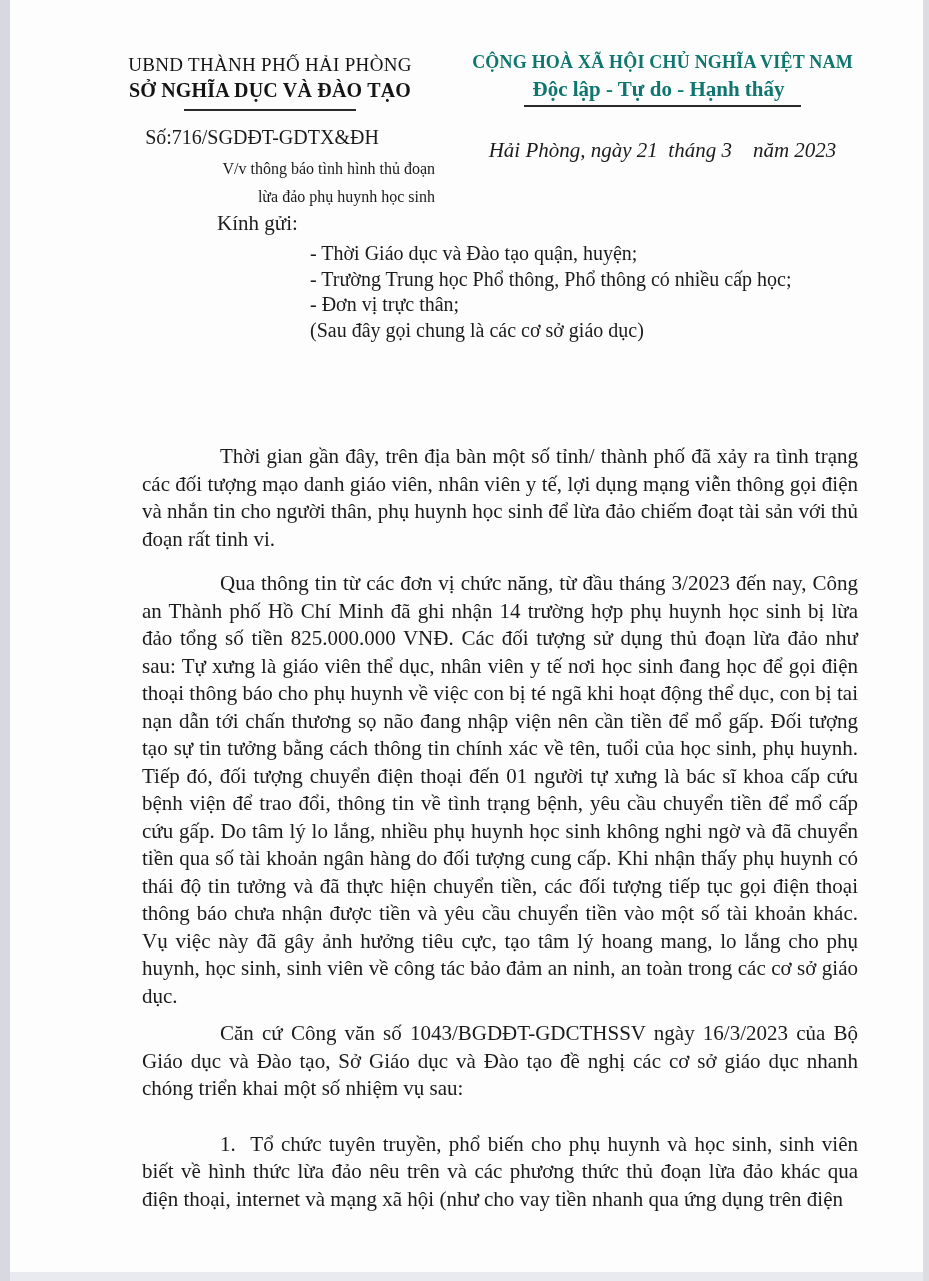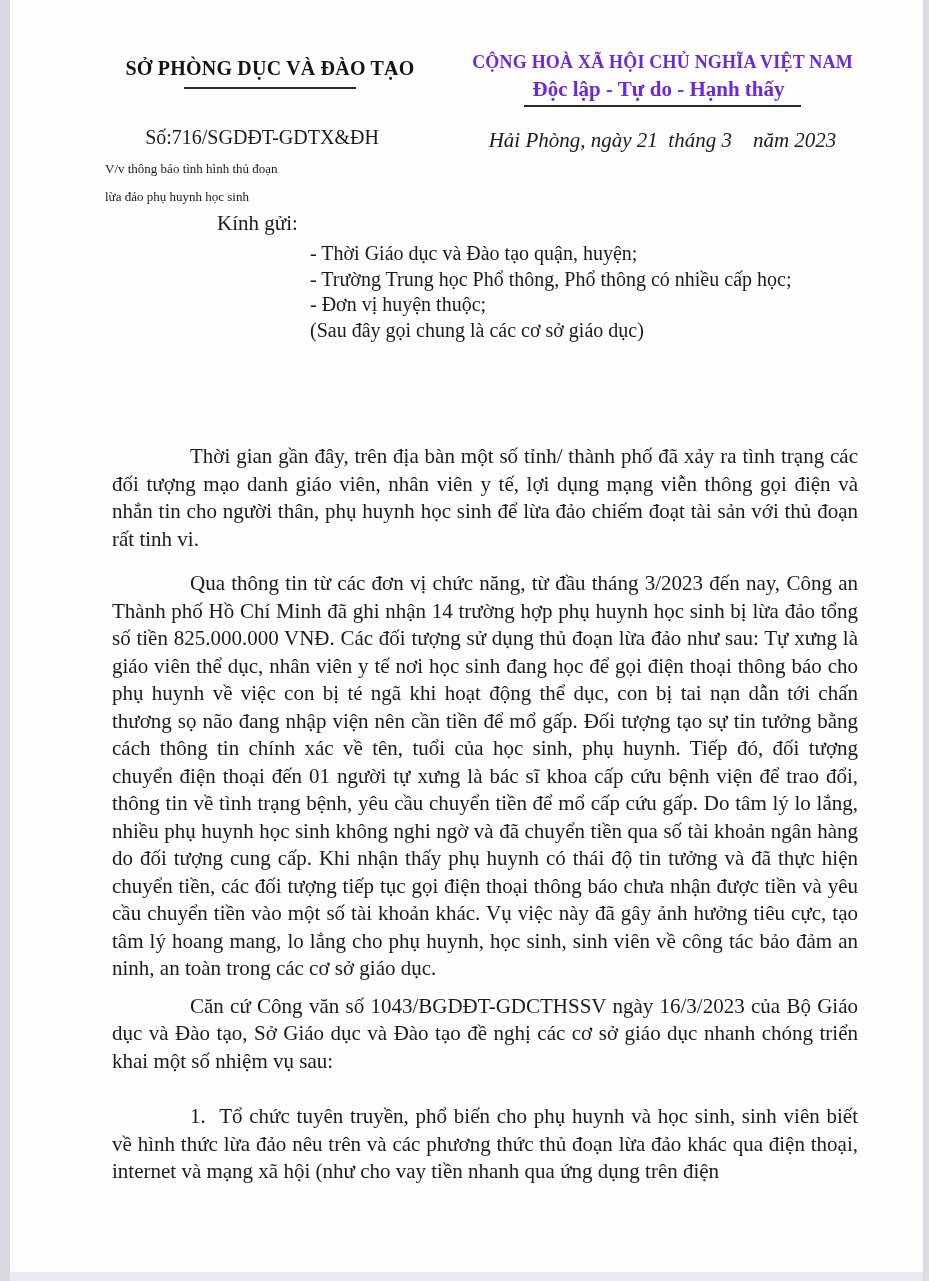--- a/index.html
+++ b/index.html
@@ -31,67 +31,68 @@
     text-align: center; color: #141414;
   }
   .org-line1 { font-size: 19px; letter-spacing: 0.3px; }
   .org-line2 { font-size: 20px; font-weight: bold; margin-top: 3px; letter-spacing: 0.2px; }
   .org-underline {
     width: 172px; height: 0; border-top: 2px solid #2a2a2a;
     margin: 7px auto 0 auto;
   }
   .header-right {
     position: absolute; left: 440px; top: 52px; width: 445px;
-    text-align: center; color: #6d28d9;
+    text-align: center; color: #0f766e;
   }
   .national-line { font-size: 18px; font-weight: bold; white-space: nowrap; letter-spacing: 0.2px; }
   .motto-line {
     display: inline-block; font-size: 21px; font-weight: bold;
     border-bottom: 2px solid #2a2a2a; padding: 0 16px 3px 8px;
     margin-top: 4px; white-space: nowrap;
   }
   .doc-number {
     position: absolute; left: 118px; top: 126px; width: 288px;
     display: flex; justify-content: center;
     font-size: 20px; white-space: nowrap;
   }
   .subject {
     position: absolute; left: 105px; top: 155px; width: 330px;
-    text-align: left; font-size: 13px; line-height: 28px;
+    text-align: right; font-size: 16px; line-height: 28px;
   }
   .date-line {
-    position: absolute; left: 440px; top: 128px; width: 445px;
+    position: absolute; left: 440px; top: 138px; width: 445px;
     text-align: center; font-style: italic; font-size: 21px; white-space: nowrap;
   }
   .salutation {
     position: absolute; left: 217px; top: 211px; font-size: 21px;
   }
   .recipients {
     position: absolute; left: 310px; top: 241px; width: 585px;
     font-size: 20px; line-height: 25.5px;
   }
   .body-text {
     position: absolute; left: 112px; top: 443px; width: 746px;
     font-size: 21px; line-height: 27.5px; text-align: justify;
   }
-  .para { text-indent: 78px; }
+  .para { text-indent: 78px; margin-left: 30px; }
   .para-1 { margin-bottom: 17px; }
   .para-2 { margin-bottom: 10px; }
   .para-3 { margin-bottom: 28px; }
 </style>
 </head>
 <body>
 
 <div class="page">
   <div class="edge-left"></div>
   <div class="edge-right"></div>
   <div class="edge-bottom"></div>
 
   <div class="header-left">
-    <div class="org-line2">SỞ PHÒNG DỤC VÀ ĐÀO TẠO</div>
+    <div class="org-line1">UBND THÀNH PHỐ HẢI PHÒNG</div>
+    <div class="org-line2">SỞ NGHĨA DỤC VÀ ĐÀO TẠO</div>
     <div class="org-underline"></div>
   </div>
 
   <div class="header-right">
     <div class="national-line">CỘNG HOÀ XÃ HỘI CHỦ NGHĨA VIỆT NAM</div>
     <div>
       <span class="motto-line">Độc lập - Tự do - Hạnh thấy</span>
     </div>
   </div>
 
@@ -105,21 +106,21 @@
     <div>lừa đảo phụ huynh học sinh</div>
   </div>
 
   <div class="date-line">Hải Phòng, ngày 21 &nbsp;tháng 3 &nbsp;&nbsp;&nbsp;năm 2023</div>
 
   <div class="salutation">Kính gửi:</div>
 
   <div class="recipients">
     <div>- Thời Giáo dục và Đào tạo quận, huyện;</div>
     <div>- Trường Trung học Phổ thông, Phổ thông có nhiều cấp học;</div>
-    <div>- Đơn vị huyện thuộc;</div>
+    <div>- Đơn vị trực thân;</div>
     <div>(Sau đây gọi chung là các cơ sở giáo dục)</div>
   </div>
 
   <div class="body-text">
     <p class="para para-1">Thời gian gần đây, trên địa bàn một số tỉnh/ thành phố đã xảy ra tình trạng các đối tượng mạo danh giáo viên, nhân viên y tế, lợi dụng mạng viễn thông gọi điện và nhắn tin cho người thân, phụ huynh học sinh để lừa đảo chiếm đoạt tài sản với thủ đoạn rất tinh vi.</p>
     <p class="para para-2">Qua thông tin từ các đơn vị chức năng, từ đầu tháng 3/2023 đến nay, Công an Thành phố Hồ Chí Minh đã ghi nhận 14 trường hợp phụ huynh học sinh bị lừa đảo tổng số tiền 825.000.000 VNĐ. Các đối tượng sử dụng thủ đoạn lừa đảo như sau: Tự xưng là giáo viên thể dục, nhân viên y tế nơi học sinh đang học để gọi điện thoại thông báo cho phụ huynh về việc con bị té ngã khi hoạt động thể dục, con bị tai nạn dẫn tới chấn thương sọ não đang nhập viện nên cần tiền để mổ gấp. Đối tượng tạo sự tin tưởng bằng cách thông tin chính xác về tên, tuổi của học sinh, phụ huynh. Tiếp đó, đối tượng chuyển điện thoại đến 01 người tự xưng là bác sĩ khoa cấp cứu bệnh viện để trao đổi, thông tin về tình trạng bệnh, yêu cầu chuyển tiền để mổ cấp cứu gấp. Do tâm lý lo lắng, nhiều phụ huynh học sinh không nghi ngờ và đã chuyển tiền qua số tài khoản ngân hàng do đối tượng cung cấp. Khi nhận thấy phụ huynh có thái độ tin tưởng và đã thực hiện chuyển tiền, các đối tượng tiếp tục gọi điện thoại thông báo chưa nhận được tiền và yêu cầu chuyển tiền vào một số tài khoản khác. Vụ việc này đã gây ảnh hưởng tiêu cực, tạo tâm lý hoang mang, lo lắng cho phụ huynh, học sinh, sinh viên về công tác bảo đảm an ninh, an toàn trong các cơ sở giáo dục.</p>
     <p class="para para-3">Căn cứ Công văn số 1043/BGDĐT-GDCTHSSV ngày 16/3/2023 của Bộ Giáo dục và Đào tạo, Sở Giáo dục và Đào tạo đề nghị các cơ sở giáo dục nhanh chóng triển khai một số nhiệm vụ sau:</p>
     <p class="para">1. &nbsp;Tổ chức tuyên truyền, phổ biến cho phụ huynh và học sinh, sinh viên biết về hình thức lừa đảo nêu trên và các phương thức thủ đoạn lừa đảo khác qua điện thoại, internet và mạng xã hội (như cho vay tiền nhanh qua ứng dụng trên điện</p>
   </div>
 </div>

